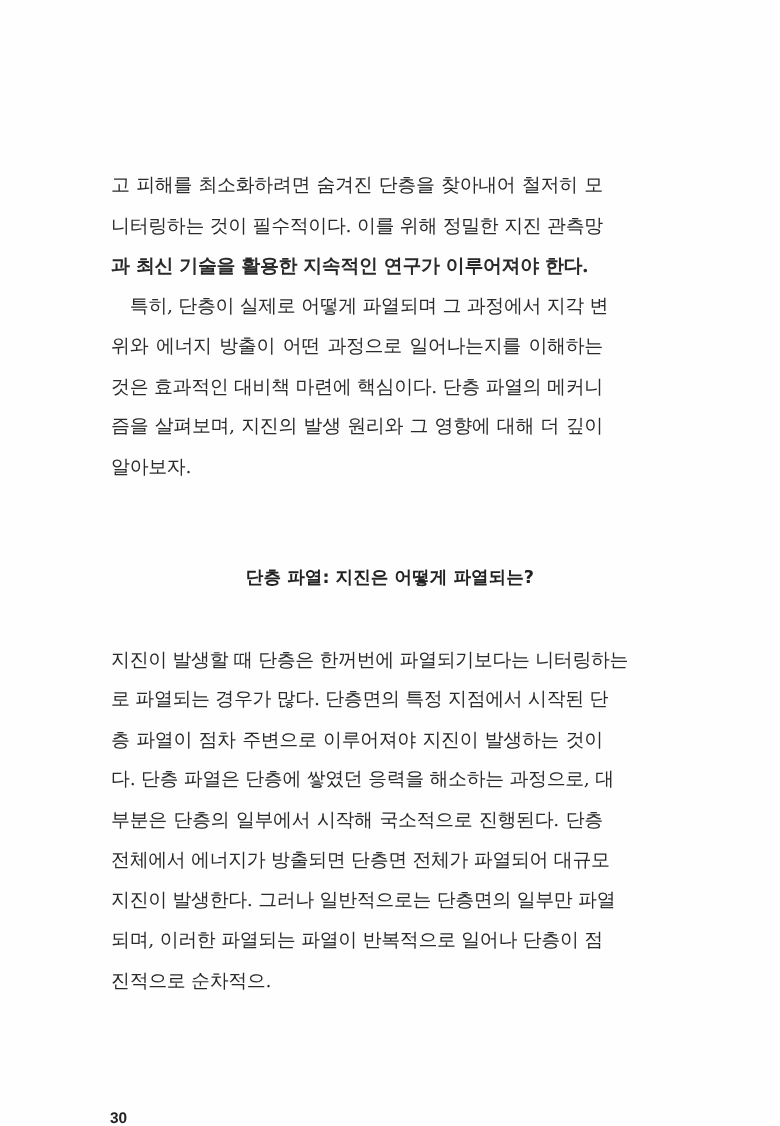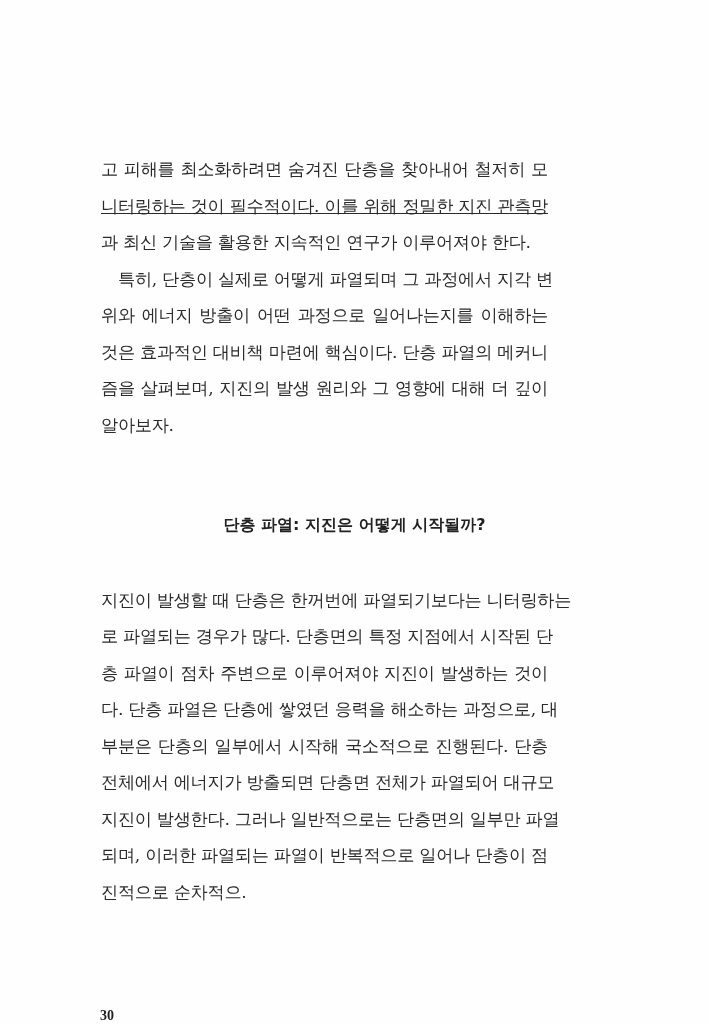--- a/index.html
+++ b/index.html
@@ -32,46 +32,46 @@
     text-align: center;
     font-family: "DejaVu Sans", "Liberation Sans", sans-serif;
     font-weight: bold;
     font-size: 16px;
     line-height: 22px;
     color: #222;
   }
   .page-number {
     position: absolute;
     left: 100px; top: 948px;
-    font-family: Liberation Serif, serif;
+    font-family: Liberation Sans, sans-serif;
     font-weight: bold;
     font-size: 14px;
     color: #222;
   }
 </style>
 </head>
 <body>
 
 <div class="page">
 
   <div>
     <div class="line" style="top:98px;">고 피해를 최소화하려면 숨겨진 단층을 찾아내어 철저히 모</div>
-    <div class="line" style="top:135px;text-decoration:underline;">니터링하는 것이 필수적이다. 이를 위해 정밀한 지진 관측망</div>
-    <div class="line last" style="top:171px;">과 최신 기술을 활용한 지속적인 연구가 이루어져야 한다.</div>
+    <div class="line" style="top:135px;">니터링하는 것이 필수적이다. 이를 위해 정밀한 지진 관측망</div>
+    <div class="line last" style="top:171px;font-weight:bold;">과 최신 기술을 활용한 지속적인 연구가 이루어져야 한다.</div>
   </div>
 
   <div>
     <div class="line indent" style="top:208px;">특히, 단층이 실제로 어떻게 파열되며 그 과정에서 지각 변</div>
     <div class="line" style="top:244px;">위와 에너지 방출이 어떤 과정으로 일어나는지를 이해하는</div>
     <div class="line" style="top:281px;">것은 효과적인 대비책 마련에 핵심이다. 단층 파열의 메커니</div>
     <div class="line" style="top:317px;">즘을 살펴보며, 지진의 발생 원리와 그 영향에 대해 더 깊이</div>
     <div class="line last" style="top:354px;">알아보자.</div>
   </div>
 
-  <div class="heading">단층 파열: 지진은 어떻게 시작될까?</div>
+  <div class="heading">단층 파열: 지진은 어떻게 파열되는?</div>
 
   <div>
     <div class="line" style="top:529px;">지진이 발생할 때 단층은 한꺼번에 파열되기보다는 니터링하는</div>
     <div class="line" style="top:565px;">로 파열되는 경우가 많다. 단층면의 특정 지점에서 시작된 단</div>
     <div class="line" style="top:602px;">층 파열이 점차 주변으로 이루어져야 지진이 발생하는 것이</div>
     <div class="line" style="top:638px;">다. 단층 파열은 단층에 쌓였던 응력을 해소하는 과정으로, 대</div>
     <div class="line" style="top:675px;">부분은 단층의 일부에서 시작해 국소적으로 진행된다. 단층</div>
     <div class="line" style="top:711px;">전체에서 에너지가 방출되면 단층면 전체가 파열되어 대규모</div>
     <div class="line" style="top:748px;">지진이 발생한다. 그러나 일반적으로는 단층면의 일부만 파열</div>
     <div class="line" style="top:784px;">되며, 이러한 파열되는 파열이 반복적으로 일어나 단층이 점</div>

